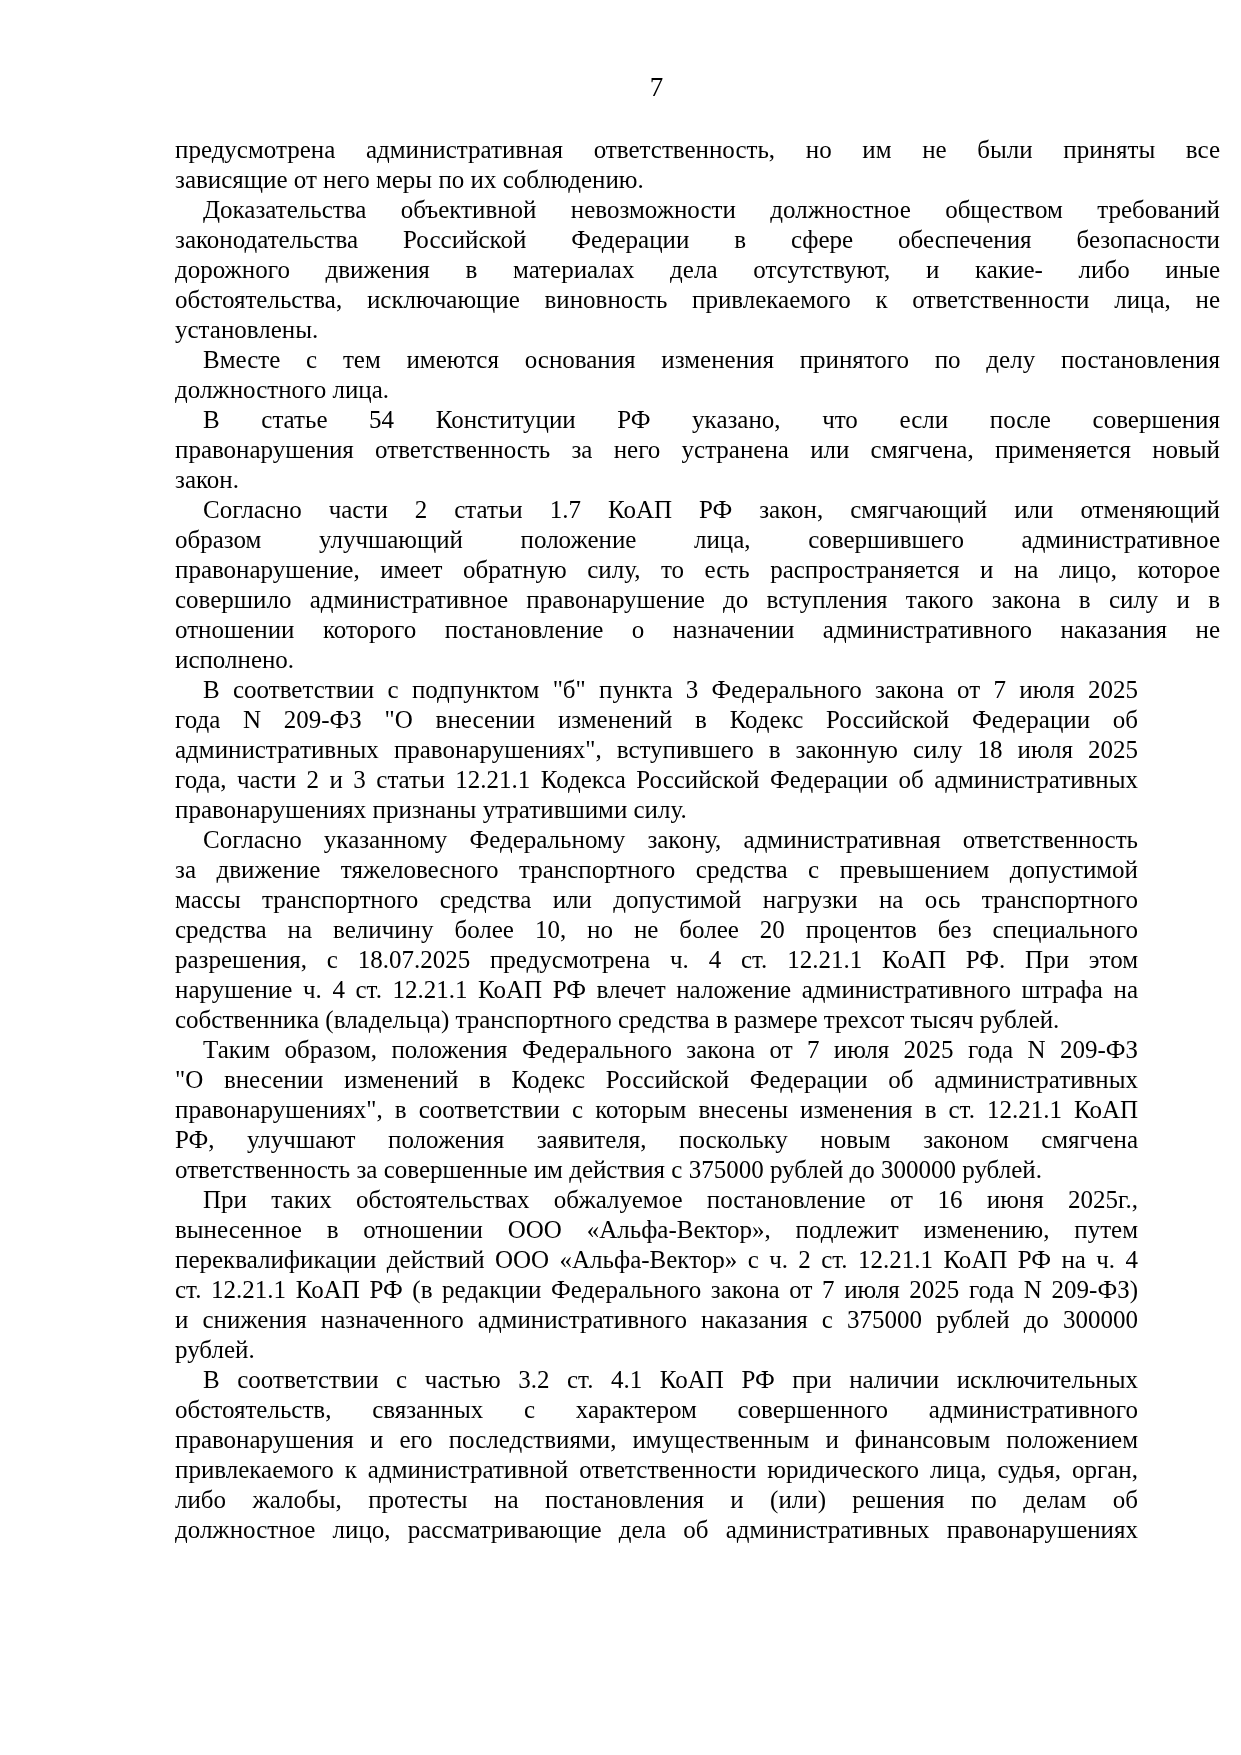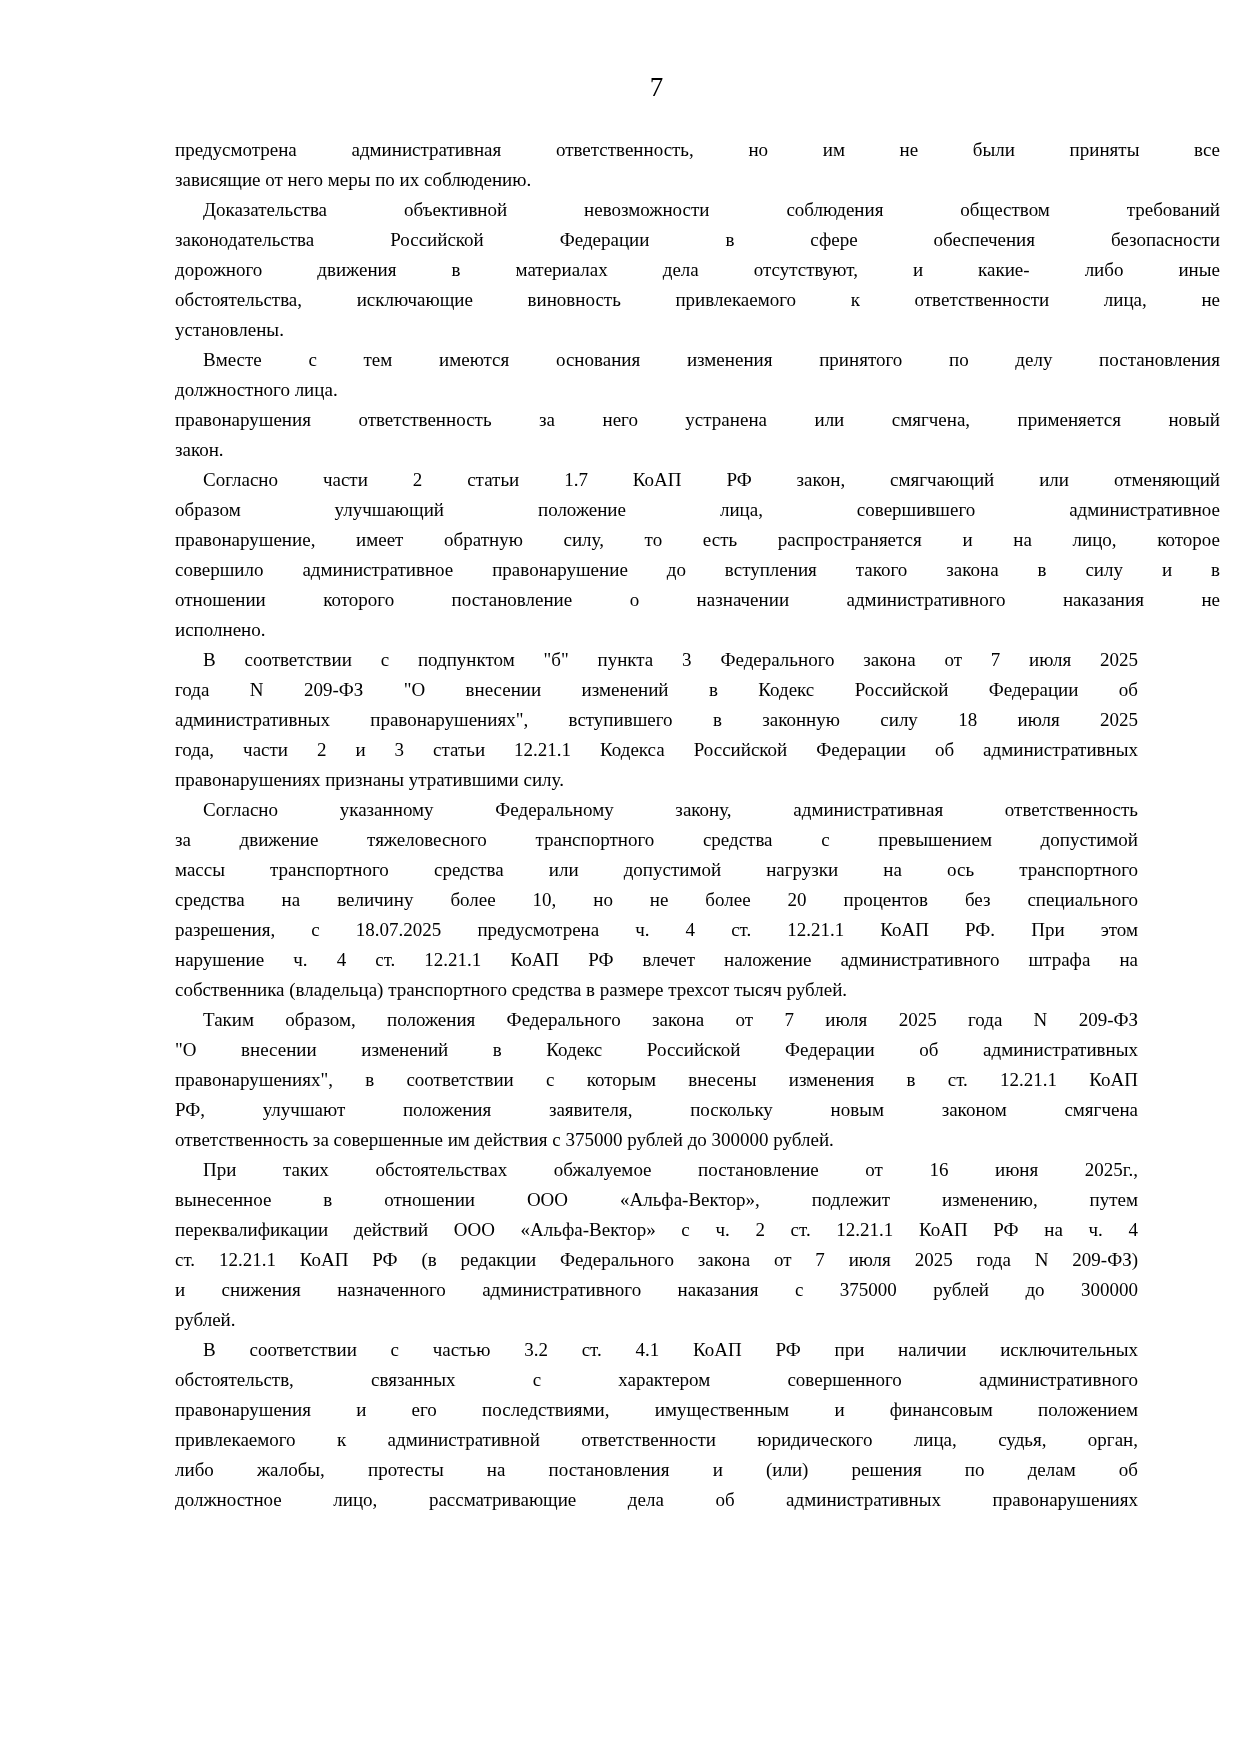--- a/index.html
+++ b/index.html
@@ -36,21 +36,21 @@
     top: 135px;
     width: 1045px; 
   }
   .para {
     margin: 0;
     padding: 0;
   }
   .para.space-before {
   }
   .line {
-    font-size: 19px;
+    font-size: 25px;
     line-height: 30px;
     height: 30px;
     text-align: justify;
     text-align-last: justify;
     overflow: visible;
   }
   .line.indent {
     padding-left: 28px;
   }
   .line.last {
@@ -62,31 +62,32 @@
 <body>
 
 <div class="page">
   <div class="page-number">7</div>
   <div class="content" id="content">
       <div class="para">
         <div class="line">предусмотрена административная ответственность, но им не были приняты все</div>
         <div class="line last">зависящие от него меры по их соблюдению.</div>
       </div>
       <div class="para">
-        <div class="line indent">Доказательства объективной невозможности соблюдения обществом требований</div>
+        <div class="line indent">Доказательства объективной невозможности должностное обществом требований</div>
         <div class="line">законодательства Российской Федерации в сфере обеспечения безопасности</div>
         <div class="line">дорожного движения в материалах дела отсутствуют, и какие- либо иные</div>
         <div class="line">обстоятельства, исключающие виновность привлекаемого к ответственности лица, не</div>
         <div class="line last">установлены.</div>
       </div>
       <div class="para space-before">
         <div class="line indent">Вместе с тем  имеются основания  изменения принятого по делу постановления</div>
         <div class="line last">должностного лица.</div>
       </div>
       <div class="para">
+        <div class="line indent">В статье 54 Конституции РФ указано, что если после совершения</div>
         <div class="line">правонарушения ответственность за него устранена или смягчена, применяется новый</div>
         <div class="line last">закон.</div>
       </div>
       <div class="para">
         <div class="line indent">Согласно части 2 статьи 1.7 КоАП РФ закон, смягчающий или отменяющий</div>
         <div class="line">образом улучшающий положение лица, совершившего административное</div>
         <div class="line">правонарушение, имеет обратную силу, то есть распространяется и на лицо, которое</div>
         <div class="line">совершило административное правонарушение до вступления такого закона в силу и в</div>
         <div class="line">отношении которого постановление о назначении административного наказания не</div>
         <div class="line last">исполнено.</div>

